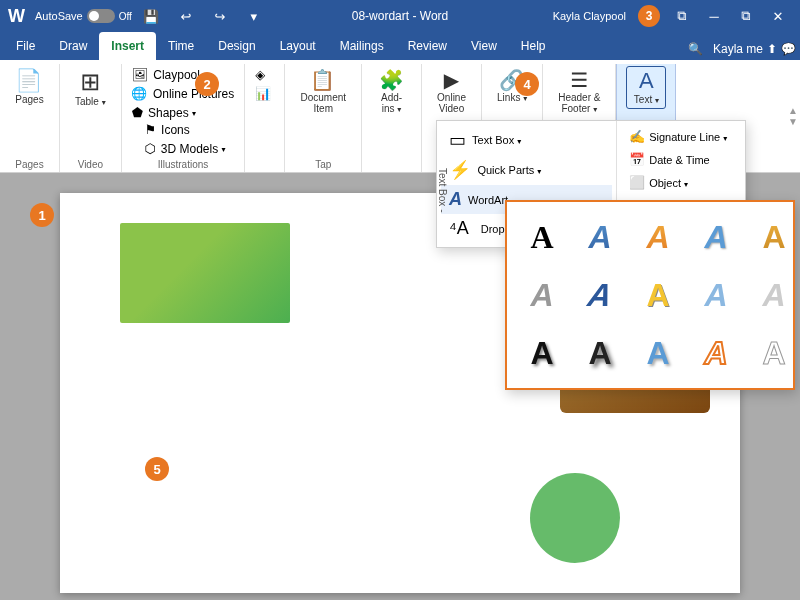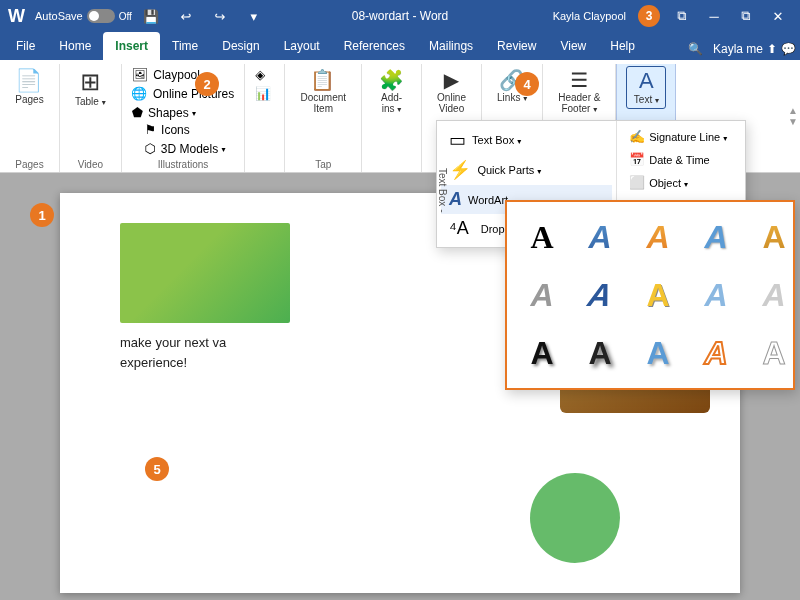--- a/index.html
+++ b/index.html
@@ -175,26 +175,25 @@
     <span class="badge" style="position:relative; width:22px; height:22px; font-size:12px; margin-right:4px;">3</span>
     <button class="title-btn">⧉</button>
     <button class="title-btn">─</button>
     <button class="title-btn">⧉</button>
     <button class="title-btn close">✕</button>
   </div>
 </div>
 
 <div class="ribbon-tabs">
   <div class="ribbon-tab">File</div>
-  <div class="ribbon-tab">Home</div>
+  <div class="ribbon-tab">Draw</div>
   <div class="ribbon-tab active">Insert</div>
   <div class="ribbon-tab">Time</div>
   <div class="ribbon-tab">Design</div>
   <div class="ribbon-tab">Layout</div>
-  <div class="ribbon-tab">References</div>
   <div class="ribbon-tab">Mailings</div>
   <div class="ribbon-tab">Review</div>
   <div class="ribbon-tab">View</div>
   <div class="ribbon-tab">Help</div>
   <div style="margin-left:auto; display:flex; align-items:center; gap:4px; padding-bottom:2px;">
     <button style="background:none; border:none; color:white; cursor:pointer; font-size:12px; padding:2px 6px;">🔍</button>
     <span style="color:white; font-size:12px;">Kayla me</span>
     <button style="background:none; border:none; color:white; cursor:pointer; font-size:12px;">⬆</button>
     <button style="background:none; border:none; color:white; cursor:pointer; font-size:12px;">💬</button>
   </div>
@@ -387,24 +386,20 @@
 
 <div class="doc-area">
   <div class="doc-page">
 
     <div style="position:absolute; top:40px; left:60px;">
       <span class="cursor"></span>
     </div>
 
     <div style="position:absolute; top:30px; left:60px; width:170px; height:100px; background:linear-gradient(135deg,#8bc34a 40%,#4caf50 100%); border-radius:2px;"></div>
 
-    <div class="doc-text" style="position:absolute; top:140px; left:60px; font-size:13px;">
-      <span>make your next va</span><br>
-      <span>experience!</span>
-    </div>
 
     <div style="position:absolute; top:20px; right:30px; width:150px; height:200px; background:linear-gradient(160deg,#c8a050 30%,#7a4510 100%); border-radius:6px;"></div>
 
     <div style="position:absolute; bottom:30px; right:120px; width:90px; height:90px; border-radius:50%; background:#66bb6a;"></div>
   </div>
 
   <div class="badge" style="top:30px; left:30px;">1</div>
 
   <div class="badge" style="bottom:120px; left:145px;">5</div>
 </div>

